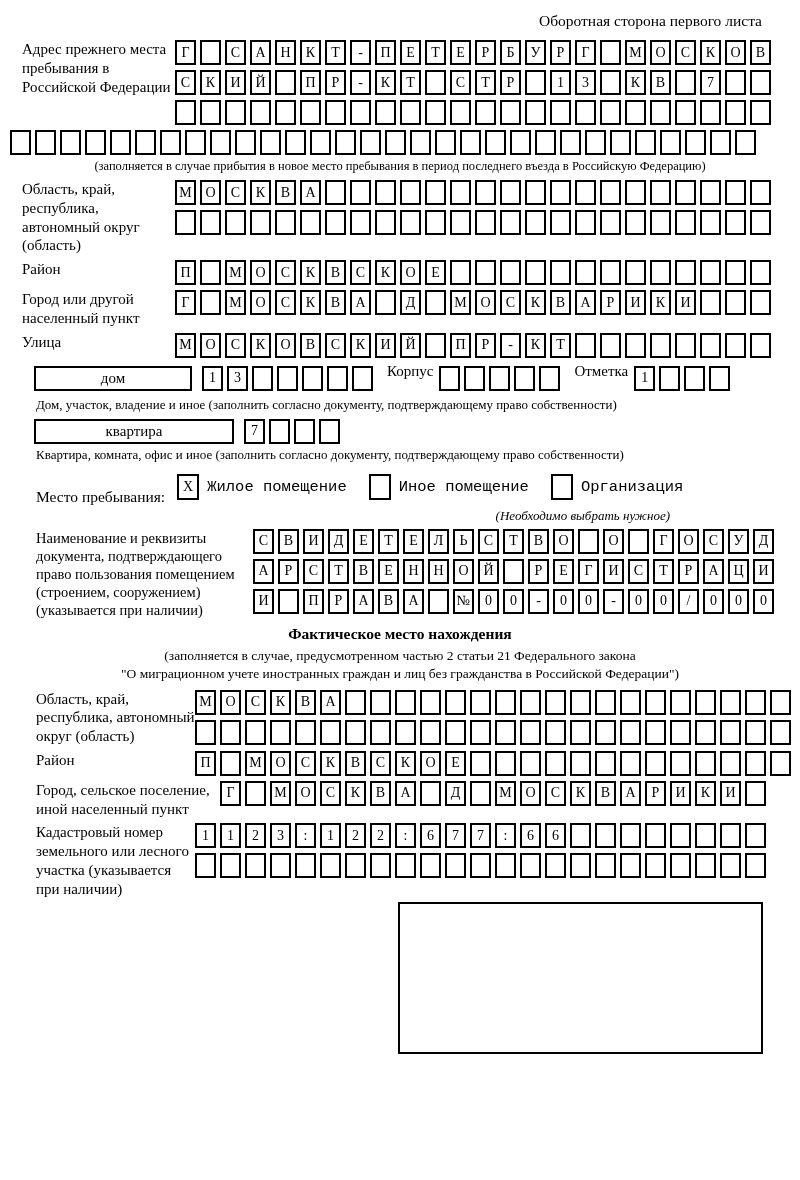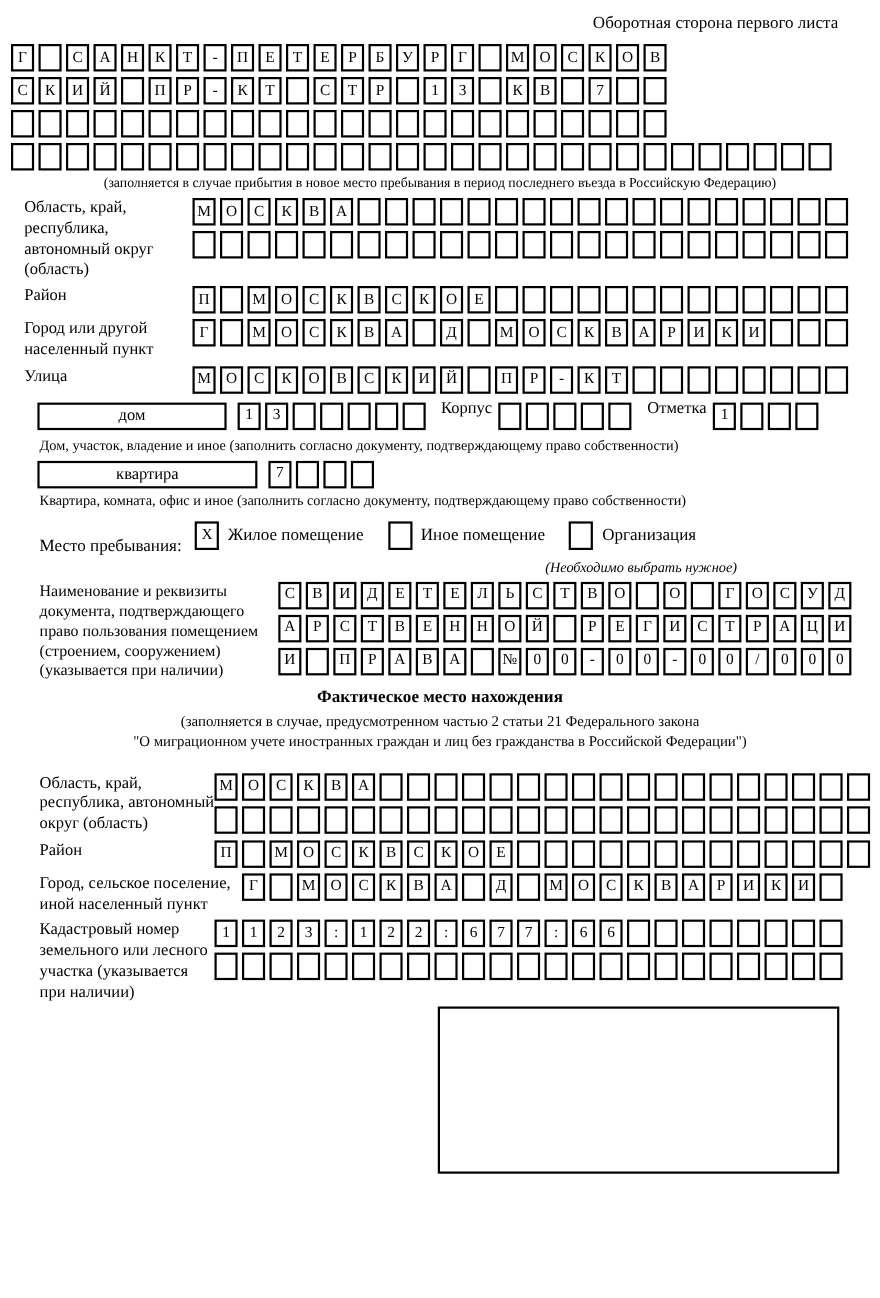--- a/index.html
+++ b/index.html
@@ -25,43 +25,44 @@
     font-size:14px;line-height:1;background:#fff;
   }
   .fullrow{margin:0 0 4px 0;}
   .note{font-size:12.5px;text-align:center;margin:0 0 6px 0;}
   .sec-title{font-weight:bold;text-align:center;font-size:16px;margin:4px 0 8px 0;}
   .houserow{display:flex;align-items:center;margin:2px 0 3px 0;padding-left:24px;}
   .labelbox{
     height:25px;box-sizing:border-box;border:2px solid #000;
     display:flex;align-items:center;justify-content:center;font-size:15px;background:#fff;
   }
-  .lb-dom{width:172px;margin-right:10px;font-family:Liberation Serif, serif;}
+  .lb-dom{width:158px;margin-right:10px;font-family:Liberation Serif, serif;}
   .lb-kv{width:200px;margin-right:10px;}
   .inline-label{font-size:15px;margin:0 6px 14px 14px;}
   .caption{font-size:13px;margin:0 0 6px 26px;}
   .stayrow{display:flex;align-items:center;font-size:15.5px;margin:3px 0 2px 0;padding-left:26px;}
   .stayrow .cell{flex-basis:22px;width:22px;height:26px;margin:0 8px;}
   .stayrow .stay-label{margin-right:4px;margin-top:19px;}
-  .stayrow .opt-label{margin-right:14px;}
+  .stayrow .opt-label{margin-right:14px;font-family:Liberation Mono, monospace;}
   .staynote{font-size:13px;text-align:right;width:660px;margin:0 0 5px 0;font-style:italic;}
   .act-title{font-weight:bold;text-align:center;font-size:15.5px;margin:6px 0 4px 0;}
-  .act-note{font-size:13.5px;text-align:center;line-height:1.35;margin-bottom:19px;}
+  .act-note{font-size:13.5px;text-align:center;line-height:1.35;margin-bottom:6px;}
   .stamp-box{width:365px;height:152px;box-sizing:border-box;border:2px solid #000;margin:4px 0 6px 388px;background:#fff;}
   .stamp-caption{width:395px;margin-left:375px;text-align:center;font-size:13.5px;line-height:1.4;}
   .mb4{margin-bottom:4px;}
 </style>
 </head>
 <body>
 
 <div class="page">
 
   <div class="hnote">Оборотная сторона первого листа</div>
 
   <div class="frow">
+    <div class="flabel w-prev">Адрес прежнего места пребывания в Российской Федерации</div>
     <div class="rows">
       <div class="cells">
           <div class="cell">Г</div>
           <div class="cell"></div>
           <div class="cell">С</div>
           <div class="cell">А</div>
           <div class="cell">Н</div>
           <div class="cell">К</div>
           <div class="cell">Т</div>
           <div class="cell">-</div>

